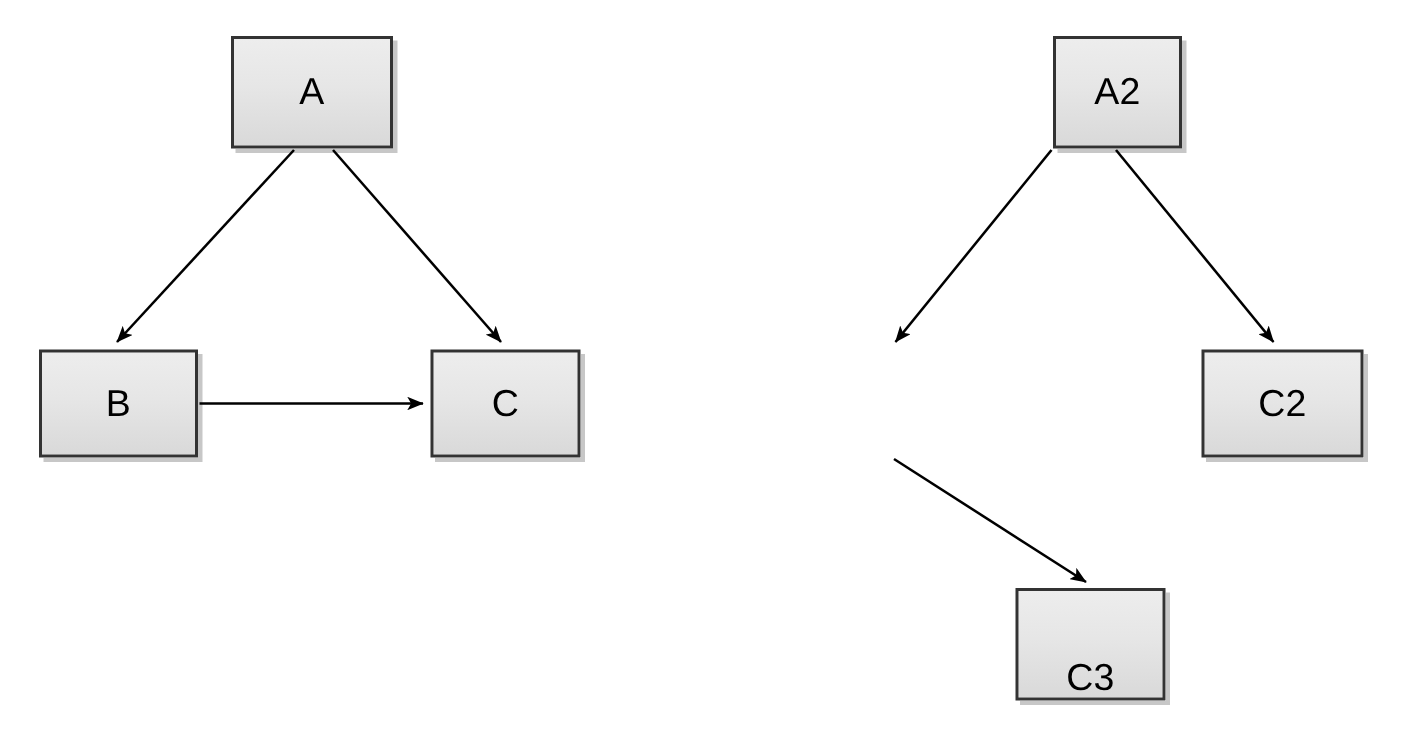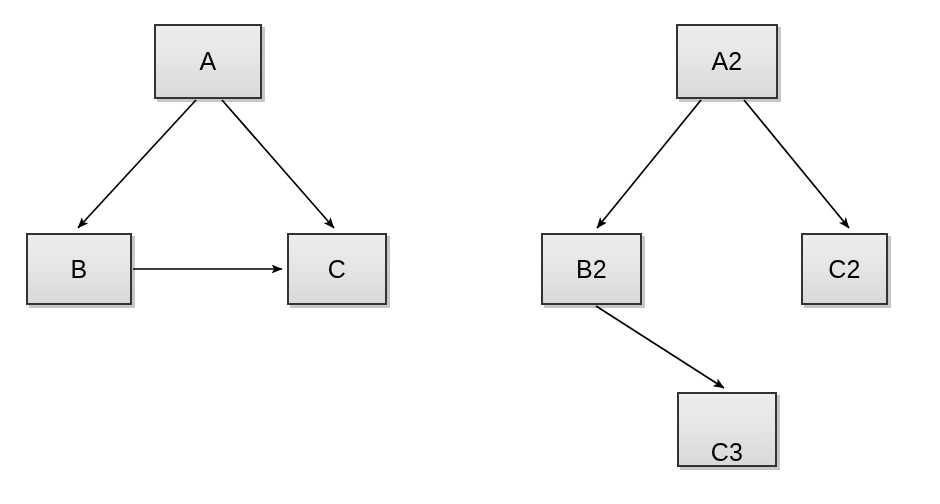--- a/index.html
+++ b/index.html
@@ -67,26 +67,23 @@
   <div class="node" style="left: 154px; top: 24px; width: 108px; height: 75px;">
     <span class="node-label">A</span>
   </div>
   <div class="node" style="left: 26px; top: 233px; width: 106px; height: 72px;">
     <span class="node-label">B</span>
   </div>
   <div class="node" style="left: 287px; top: 233px; width: 100px; height: 72px;">
     <span class="node-label">C</span>
   </div>
 
-  <div class="node" style="left: 676px; top: 24px; width: 102px; height: 75px;">
+  <div class="node" style="left: 702px; top: 24px; width: 86px; height: 75px;">
     <span class="node-label">A2</span>
   </div>
-  <div class="node" style="left: 541px; top: 233px; width: 101px; height: 72px;">
-    <span class="node-label">B2</span>
-  </div>
-  <div class="node" style="left: 801px; top: 233px; width: 87px; height: 72px;">
+  <div class="node" style="left: 801px; top: 233px; width: 108px; height: 72px;">
     <span class="node-label">C2</span>
   </div>
   <div class="node" style="left: 677px; top: 392px; width: 100px; height: 75px; align-items: flex-end;">
     <span class="node-label">C3</span>
   </div>
 
 </div>
 
 </body></html>

